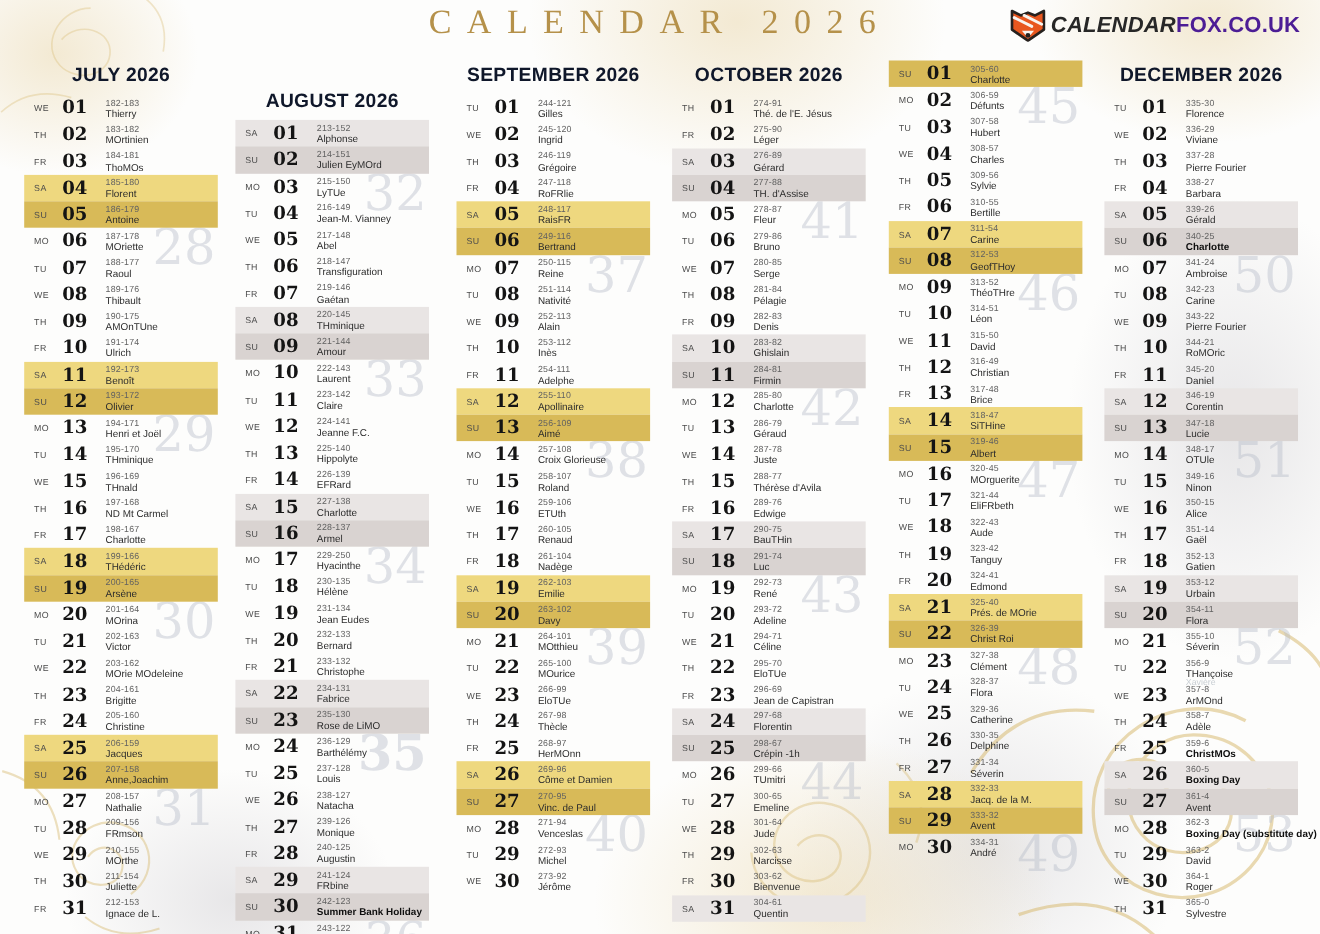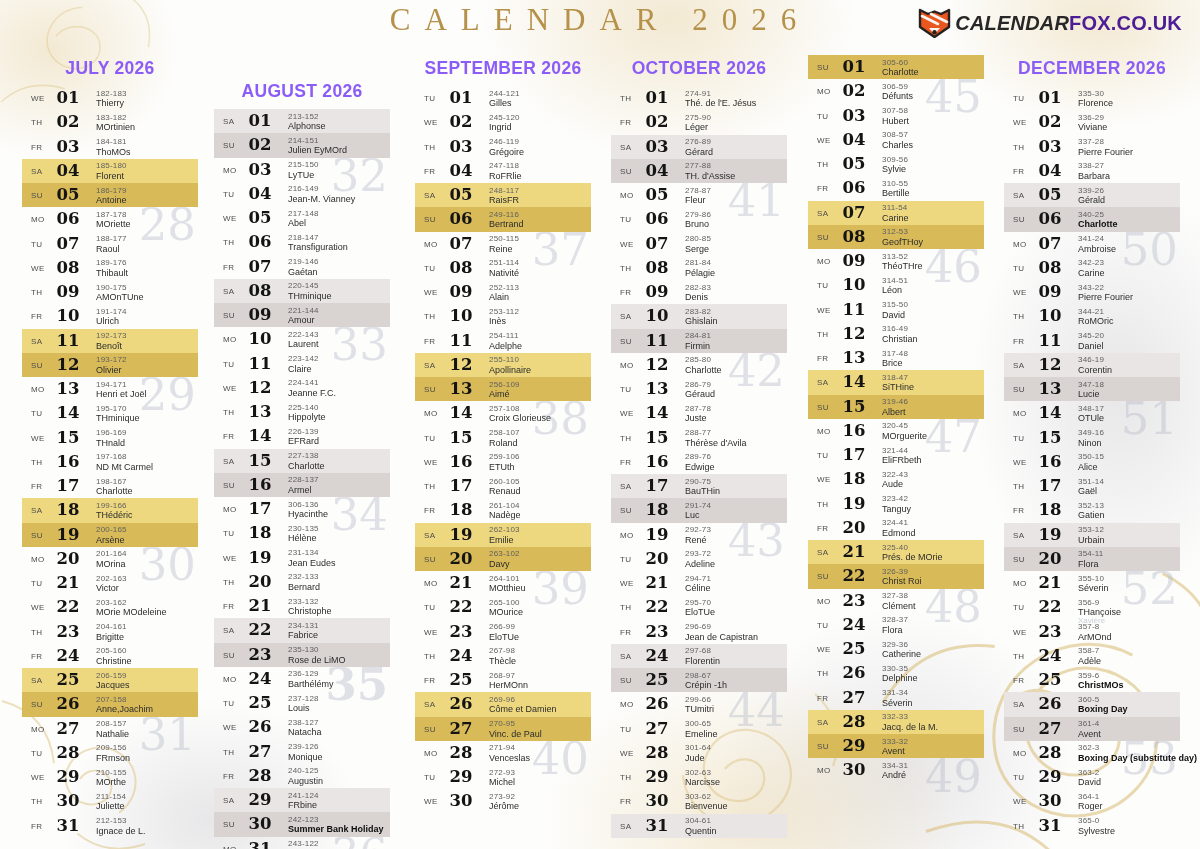--- a/index.html
+++ b/index.html
@@ -21,21 +21,21 @@
   }
   .logo{position:absolute;top:8px;right:18px;display:flex;align-items:center;gap:4px;z-index:2;cursor:pointer;}
   .logo-text{font-size:20px;font-weight:bold;letter-spacing:.2px;white-space:nowrap;}
   .logo-text .dark{color:#272727;font-style:italic;}
   .logo-text .orange{color:#4c1d95;}
   
   #months{position:absolute;top:55px;left:0;right:0;bottom:0;z-index:1;}
   .month-col{position:absolute;top:0;width:176px;}
   .month-title{
     height:31px;line-height:26px;text-align:center;
-    font-size:17.5px;font-weight:700;color:#8b5cf6;letter-spacing:.3px;
+    font-size:17.5px;font-weight:700;color:#0f172a;letter-spacing:.3px;
   }
   .rows{position:relative;}
   .row{position:relative;height:24.26px;z-index:1;}
   .gold .row.sa{background:#eed87f;}
   .gold .row.su{background:#d8ba58;}
   .gray .row.sa{background:#e9e5e4;}
   .gray .row.su{background:#d9d3d1;}
   .wd{position:absolute;left:9px;top:8px;font-size:8px;color:#4c4c4c;letter-spacing:.4px;}
   .num{
     position:absolute;left:27px;width:38px;top:2px;text-align:center;
@@ -491,21 +491,21 @@
           <div class="detail">
             <div class="code">228-137</div>
             <div class="name">Armel</div>
           </div>
         </div>
         <div class="wk" style="top: 381.16px;">34</div>
         <div class="row">
           <span class="wd">MO</span>
           <span class="num">17</span>
           <div class="detail">
-            <div class="code">306-136</div>
+            <div class="code">229-250</div>
             <div class="name">Hyacinthe</div>
           </div>
         </div>
         <div class="row">
           <span class="wd">TU</span>
           <span class="num">18</span>
           <div class="detail">
             <div class="code">230-135</div>
             <div class="name">Hélène</div>
           </div>

